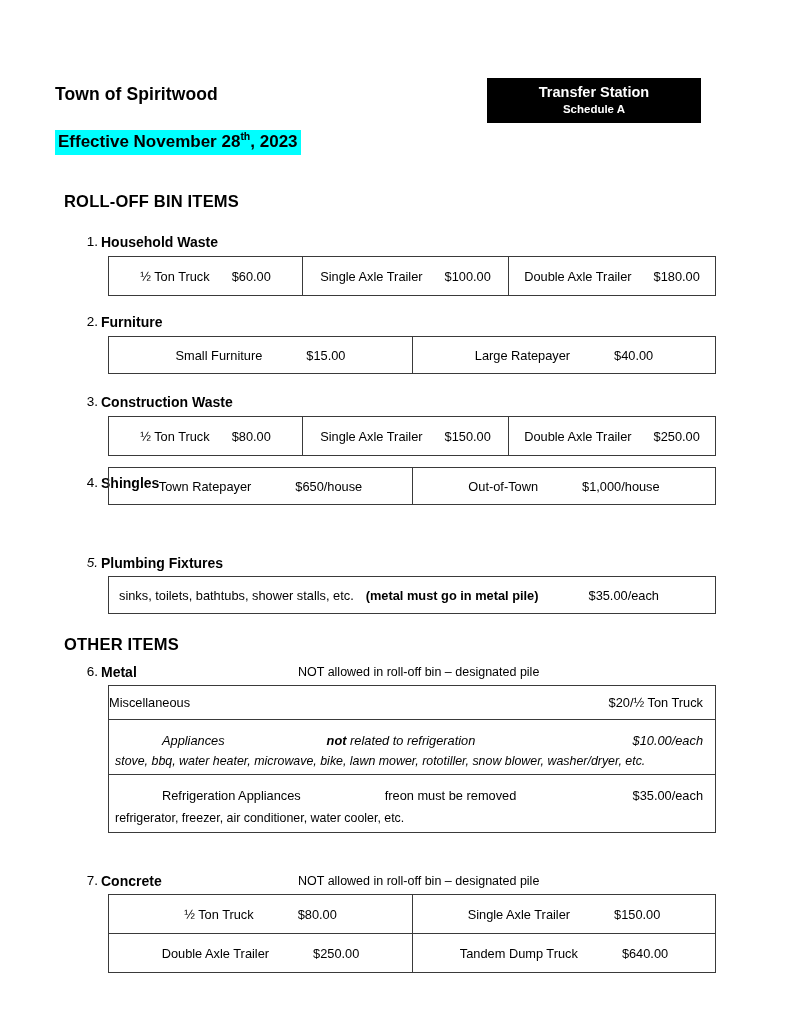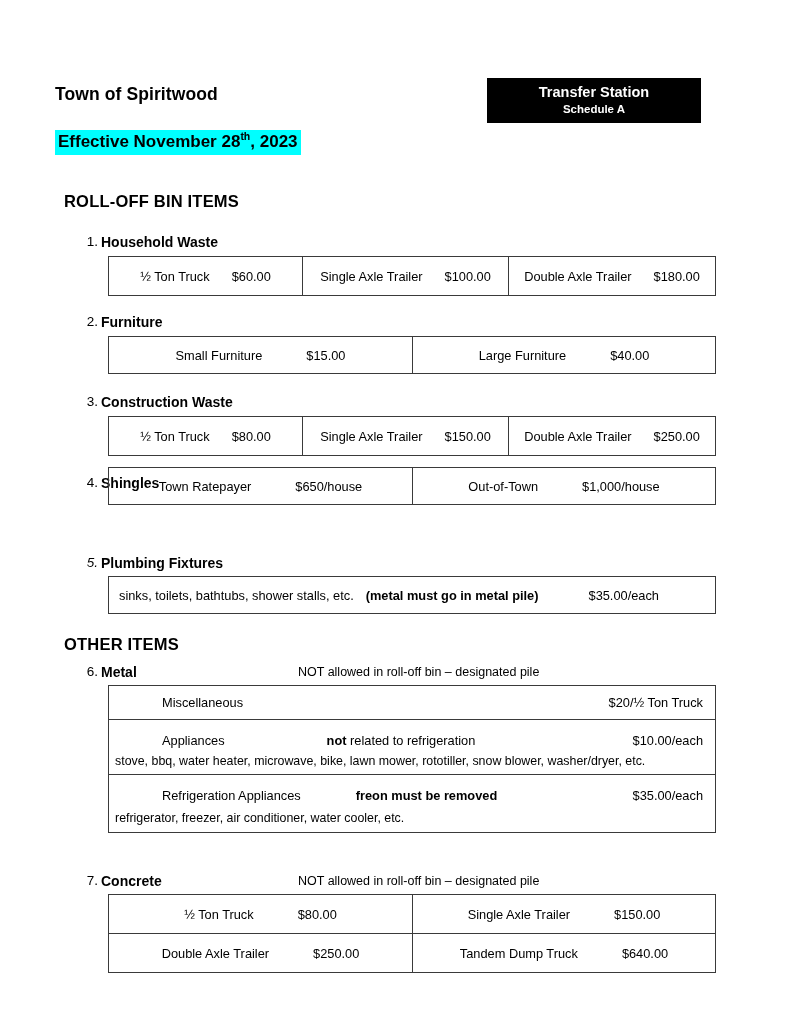--- a/index.html
+++ b/index.html
@@ -176,21 +176,20 @@
 
   .misc-row {
     display: flex;
     align-items: center;
     height: 100%;
     padding: 0 12px 0 0;
     box-sizing: border-box;
     font-size: 12.8px;
   }
   .misc-row .name {
-    margin-left: 53px;
     white-space: nowrap;
   }
   .misc-row .spacer { flex: 1 1 auto; }
   .misc-row .price { white-space: nowrap; }
 
   .appl-cell {
     padding: 0;
     box-sizing: border-box;
   }
   .appl-top {
@@ -214,21 +213,21 @@
   .appl-sub.pad-bottom { padding-bottom: 2px; }
 
   .refr-top {
     display: flex;
     align-items: center;
     height: 32px;
     font-size: 12.8px;
     padding: 0 12px 0 0;
   }
   .refr-top .name { margin-left: 53px; white-space: nowrap; }
-  .refr-top .mid { margin-left: 55px; font-weight: bold; white-space: nowrap; }
+  .refr-top .mid { margin-left: 84px; font-weight: normal; white-space: nowrap; }
   .refr-top .spacer { flex: 1 1 auto; }
   .refr-top .price { white-space: nowrap; }
 </style>
 </head>
 <body>
 
 <div class="page">
 
   <div class="header-row">
     <div class="town-title">Town of Spiritwood</div>
@@ -284,21 +283,21 @@
     <tbody>
         <tr>
       <td class="h36" style="width:303px;">
         <div class="cell wide">
           <span class="lbl">Small Furniture</span>
           <span class="val">$15.00</span>
         </div>
       </td>
       <td class="h36">
         <div class="cell wide">
-          <span class="lbl">Large Furniture</span>
+          <span class="lbl">Large Ratepayer</span>
           <span class="val">$40.00</span>
         </div>
       </td>
     </tr>
   </tbody>
     </table>
 
   <div class="item" style="top:394px;">
     <div class="item-head">
       <span class="item-num">3.</span>
@@ -389,21 +388,21 @@
         <tr>
       <td class="h33" style="height:33px;">
         <div class="misc-row">
           <span class="name">Miscellaneous</span>
           <span class="spacer"></span>
           <span class="price">$20/½ Ton Truck</span>
         </div>
       </td>
     </tr>
     <tr>
-      <td class="appl-cell" style="height:55px;">
+      <td class="appl-cell" style="height:55px;font-style:italic;">
         <div class="appl-top">
           <span class="name">Appliances</span>
           <span class="mid"><span class="b">not</span><span> related to refrigeration</span></span>
           <span class="spacer"></span>
           <span class="price">$10.00/each</span>
         </div>
         <div class="appl-sub">stove, bbq, water heater, microwave, bike, lawn mower, rototiller, snow blower, washer/dryer, etc.</div>
       </td>
     </tr>
     <tr>

